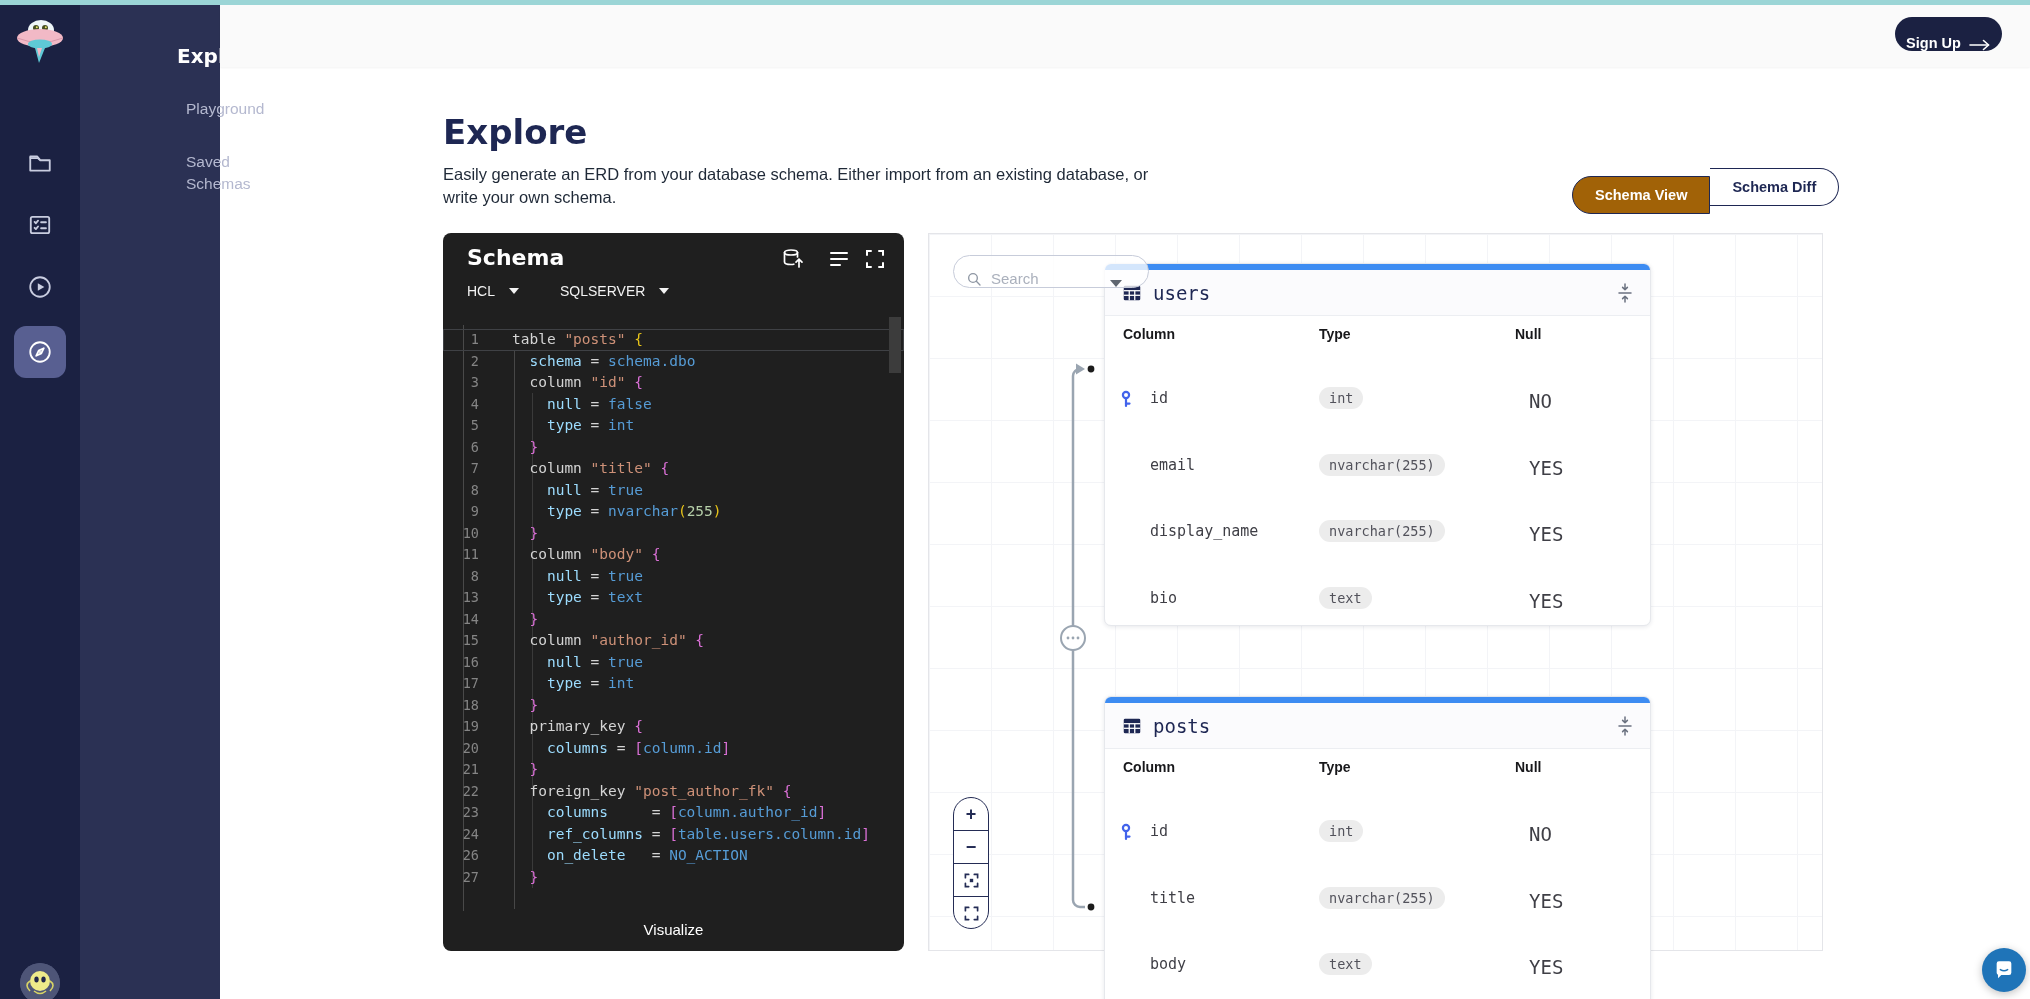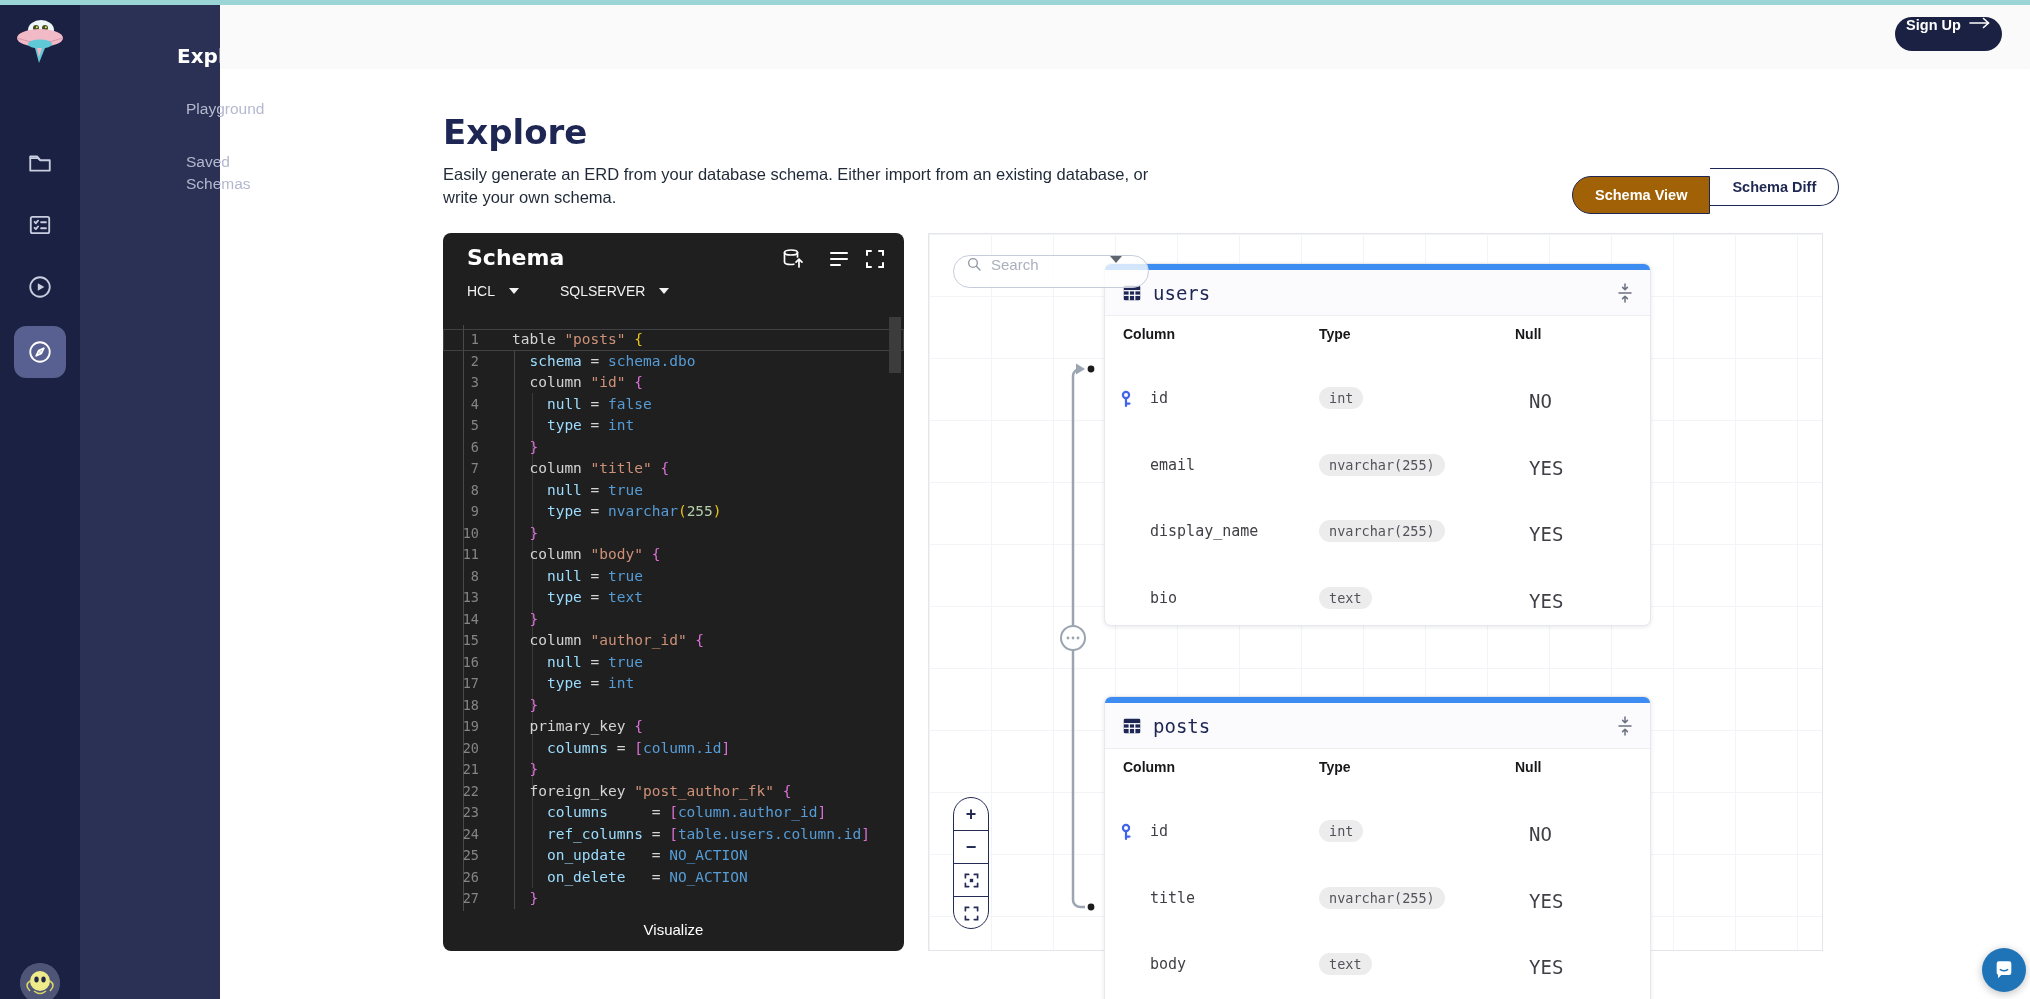--- a/index.html
+++ b/index.html
@@ -20,21 +20,21 @@
   #sidebar-logo { left:8px; top:8px; width:64px; height:56px; cursor:pointer; }
   #avatar { left:20px; top:958px; width:40px; height:40px; border-radius:50%; background:#4e5577; overflow:hidden; cursor:pointer; }
   #nav-title { left:97px; top:39px; color:#ffffff; font-family:"DejaVu Sans", sans-serif; font-weight:bold; font-size:20px; }
   .nav-item { left:106px; width:100px; color:#b4b8cf; font-family:Liberation Sans, sans-serif; font-size:15.5px; line-height:22px; cursor:pointer; }
   #nav-item-playground { top:93px; }
   #nav-item-saved { top:146px; }
 
   
   #topbar { left:220px; top:5px; width:1810px; height:62px; background:#fafafa; box-shadow:0 1px 2px rgba(0,0,0,0.05); }
   #signup-btn { left:1895px; top:17px; width:107px; height:34px; border-radius:17px; background:#1b2142; color:#fff;
-    display:flex; align-items:flex-start; justify-content:center; gap:8px; font-size:14.5px; font-weight:bold; cursor:pointer; }
+    display:flex; align-items:flex-end; justify-content:center; gap:8px; font-size:14.5px; font-weight:bold; cursor:pointer; }
   #signup-btn svg { width:22px; height:12px; }
 
   
   #page-title { left:443px; top:112px; font-family:"DejaVu Sans", sans-serif; font-weight:800; font-size:34px; color:#1e2753; }
   #page-desc { left:443px; top:163px; width:740px; font-size:16.5px; line-height:23px; color:#1f2937; }
 
   
   #view-toggle { left:1572px; top:168px; height:38px; display:flex; }
   .toggle-seg { height:38px; display:flex; align-items:center; padding:0 22px; font-size:14.5px; font-weight:bold; cursor:pointer; }
   #toggle-active { background:#a16207; color:#fff; border:1.5px solid #1e2753; border-radius:19px 0 0 19px;margin-top:8px; }
@@ -67,21 +67,21 @@
   #visualize-btn { position:absolute; left:0; bottom:0; width:461px; height:44px; display:flex; align-items:center; justify-content:center;
     font-size:15px; color:#fff; cursor:pointer; border-radius:0 0 8px 8px; }
 
   
   #erd-canvas { left:928px; top:233px; width:895px; height:718px; border:1px solid #e4e5e9; background-color:#fff;
     background-image:linear-gradient(#f3f4f7 1px, transparent 1px), linear-gradient(90deg, #f3f4f7 1px, transparent 1px);
     background-size:62px 62px; }
   #connector-svg { position:absolute; left:0; top:0; width:895px; height:718px; }
 
   #search-box { position:absolute; left:24px; top:21px; width:196px; height:33px; border:1.5px solid #c7ccda; border-radius:17px;
-    background:rgba(255,255,255,0.78); display:flex; align-items:flex-start; padding:0 12px; gap:9px; z-index:5; }
+    background:rgba(255,255,255,0.78); display:flex; align-items:flex-end; padding:0 12px; gap:9px; z-index:5; }
   #search-box svg { width:16px; height:16px; color:#8e96a3; flex:none; }
   #search-input { border:none; outline:none; background:transparent; width:110px; font-size:15px; color:#374151; }
   #search-input::placeholder { color:#aab0bc; }
   #search-caret { width:0; height:0; border-left:6px solid transparent; border-right:6px solid transparent; border-top:7px solid #5f6670; cursor:pointer; }
 
   .erd-card { position:absolute; width:547px; background:#fff; border:1px solid #e6e8ec; border-radius:7px;
     box-shadow:0 1px 4px rgba(20,30,60,0.10); z-index:2; cursor:grab; }
   #card-users { left:175px; top:29px; }
   #card-posts { left:175px; top:462px; }
   .card-topbar { height:6px; background:#3d8cf2; border-radius:6px 6px 0 0; }
@@ -248,21 +248,20 @@
         <div class="code-row"><span class="gutter">15</span><span class="code-text"><span class="tok-p">  column </span><span class="tok-s">"author_id"</span><span class="tok-p"> </span><span class="tok-m">{</span></span></div>
         <div class="code-row"><span class="gutter">16</span><span class="code-text"><span class="tok-p">    </span><span class="tok-k">null</span><span class="tok-o"> = </span><span class="tok-v">true</span></span></div>
         <div class="code-row"><span class="gutter">17</span><span class="code-text"><span class="tok-p">    </span><span class="tok-k">type</span><span class="tok-o"> = </span><span class="tok-v">int</span></span></div>
         <div class="code-row"><span class="gutter">18</span><span class="code-text"><span class="tok-p">  </span><span class="tok-m">}</span></span></div>
         <div class="code-row"><span class="gutter">19</span><span class="code-text"><span class="tok-p">  primary_key </span><span class="tok-m">{</span></span></div>
         <div class="code-row"><span class="gutter">20</span><span class="code-text"><span class="tok-p">    </span><span class="tok-k">columns</span><span class="tok-o"> = </span><span class="tok-m">[</span><span class="tok-v">column.id</span><span class="tok-m">]</span></span></div>
         <div class="code-row"><span class="gutter">21</span><span class="code-text"><span class="tok-p">  </span><span class="tok-m">}</span></span></div>
         <div class="code-row"><span class="gutter">22</span><span class="code-text"><span class="tok-p">  foreign_key </span><span class="tok-s">"post_author_fk"</span><span class="tok-p"> </span><span class="tok-m">{</span></span></div>
         <div class="code-row"><span class="gutter">23</span><span class="code-text"><span class="tok-p">    </span><span class="tok-k">columns</span><span class="tok-o">     = </span><span class="tok-m">[</span><span class="tok-v">column.author_id</span><span class="tok-m">]</span></span></div>
         <div class="code-row"><span class="gutter">24</span><span class="code-text"><span class="tok-p">    </span><span class="tok-k">ref_columns</span><span class="tok-o"> = </span><span class="tok-m">[</span><span class="tok-v">table.users.column.id</span><span class="tok-m">]</span></span></div>
-        <div class="code-row"><span class="gutter">25</span><span class="code-text"><span class="tok-p">    </span><span class="tok-k">on_update</span><span class="tok-o">   = </span><span class="tok-v">NO_ACTION</span></span></div>
         <div class="code-row"><span class="gutter">26</span><span class="code-text"><span class="tok-p">    </span><span class="tok-k">on_delete</span><span class="tok-o">   = </span><span class="tok-v">NO_ACTION</span></span></div>
         <div class="code-row"><span class="gutter">27</span><span class="code-text"><span class="tok-p">  </span><span class="tok-m">}</span></span></div>
       </div>
     <div id="scroll-thumb"></div>
   </div>
   <div id="visualize-btn">Visualize</div>
 </div>
 
 <div class="abs" id="erd-canvas">
 

